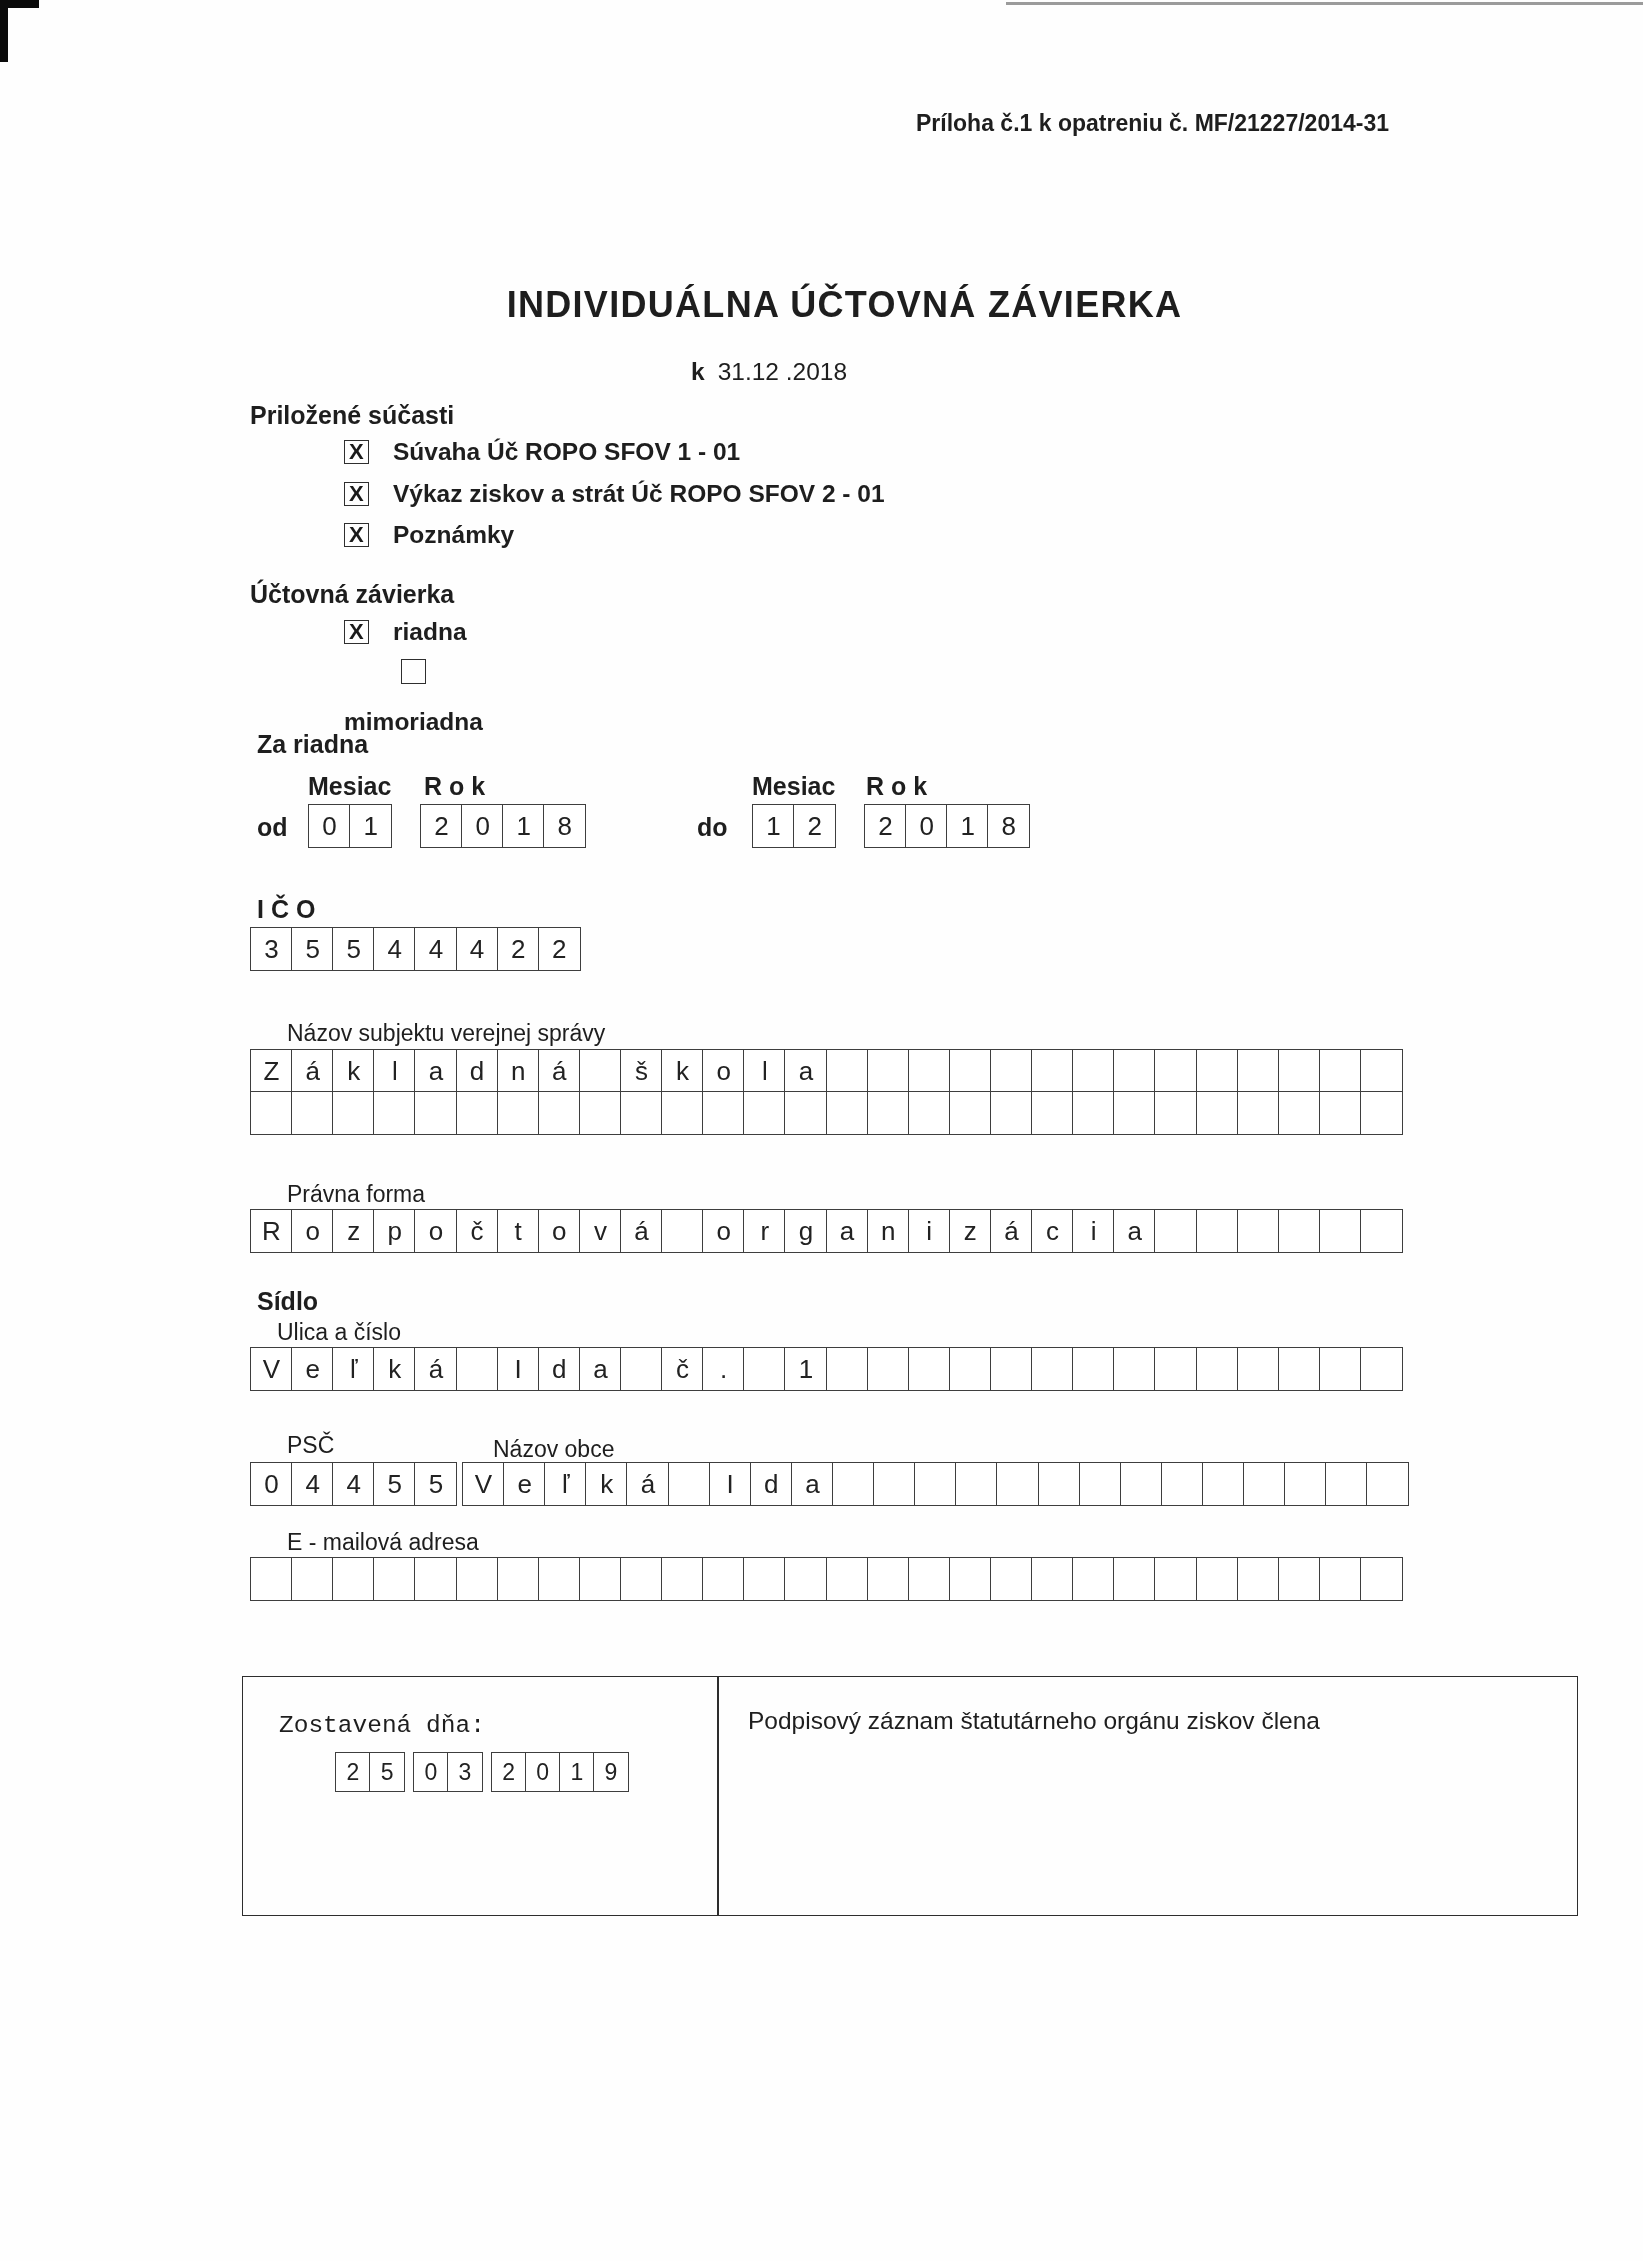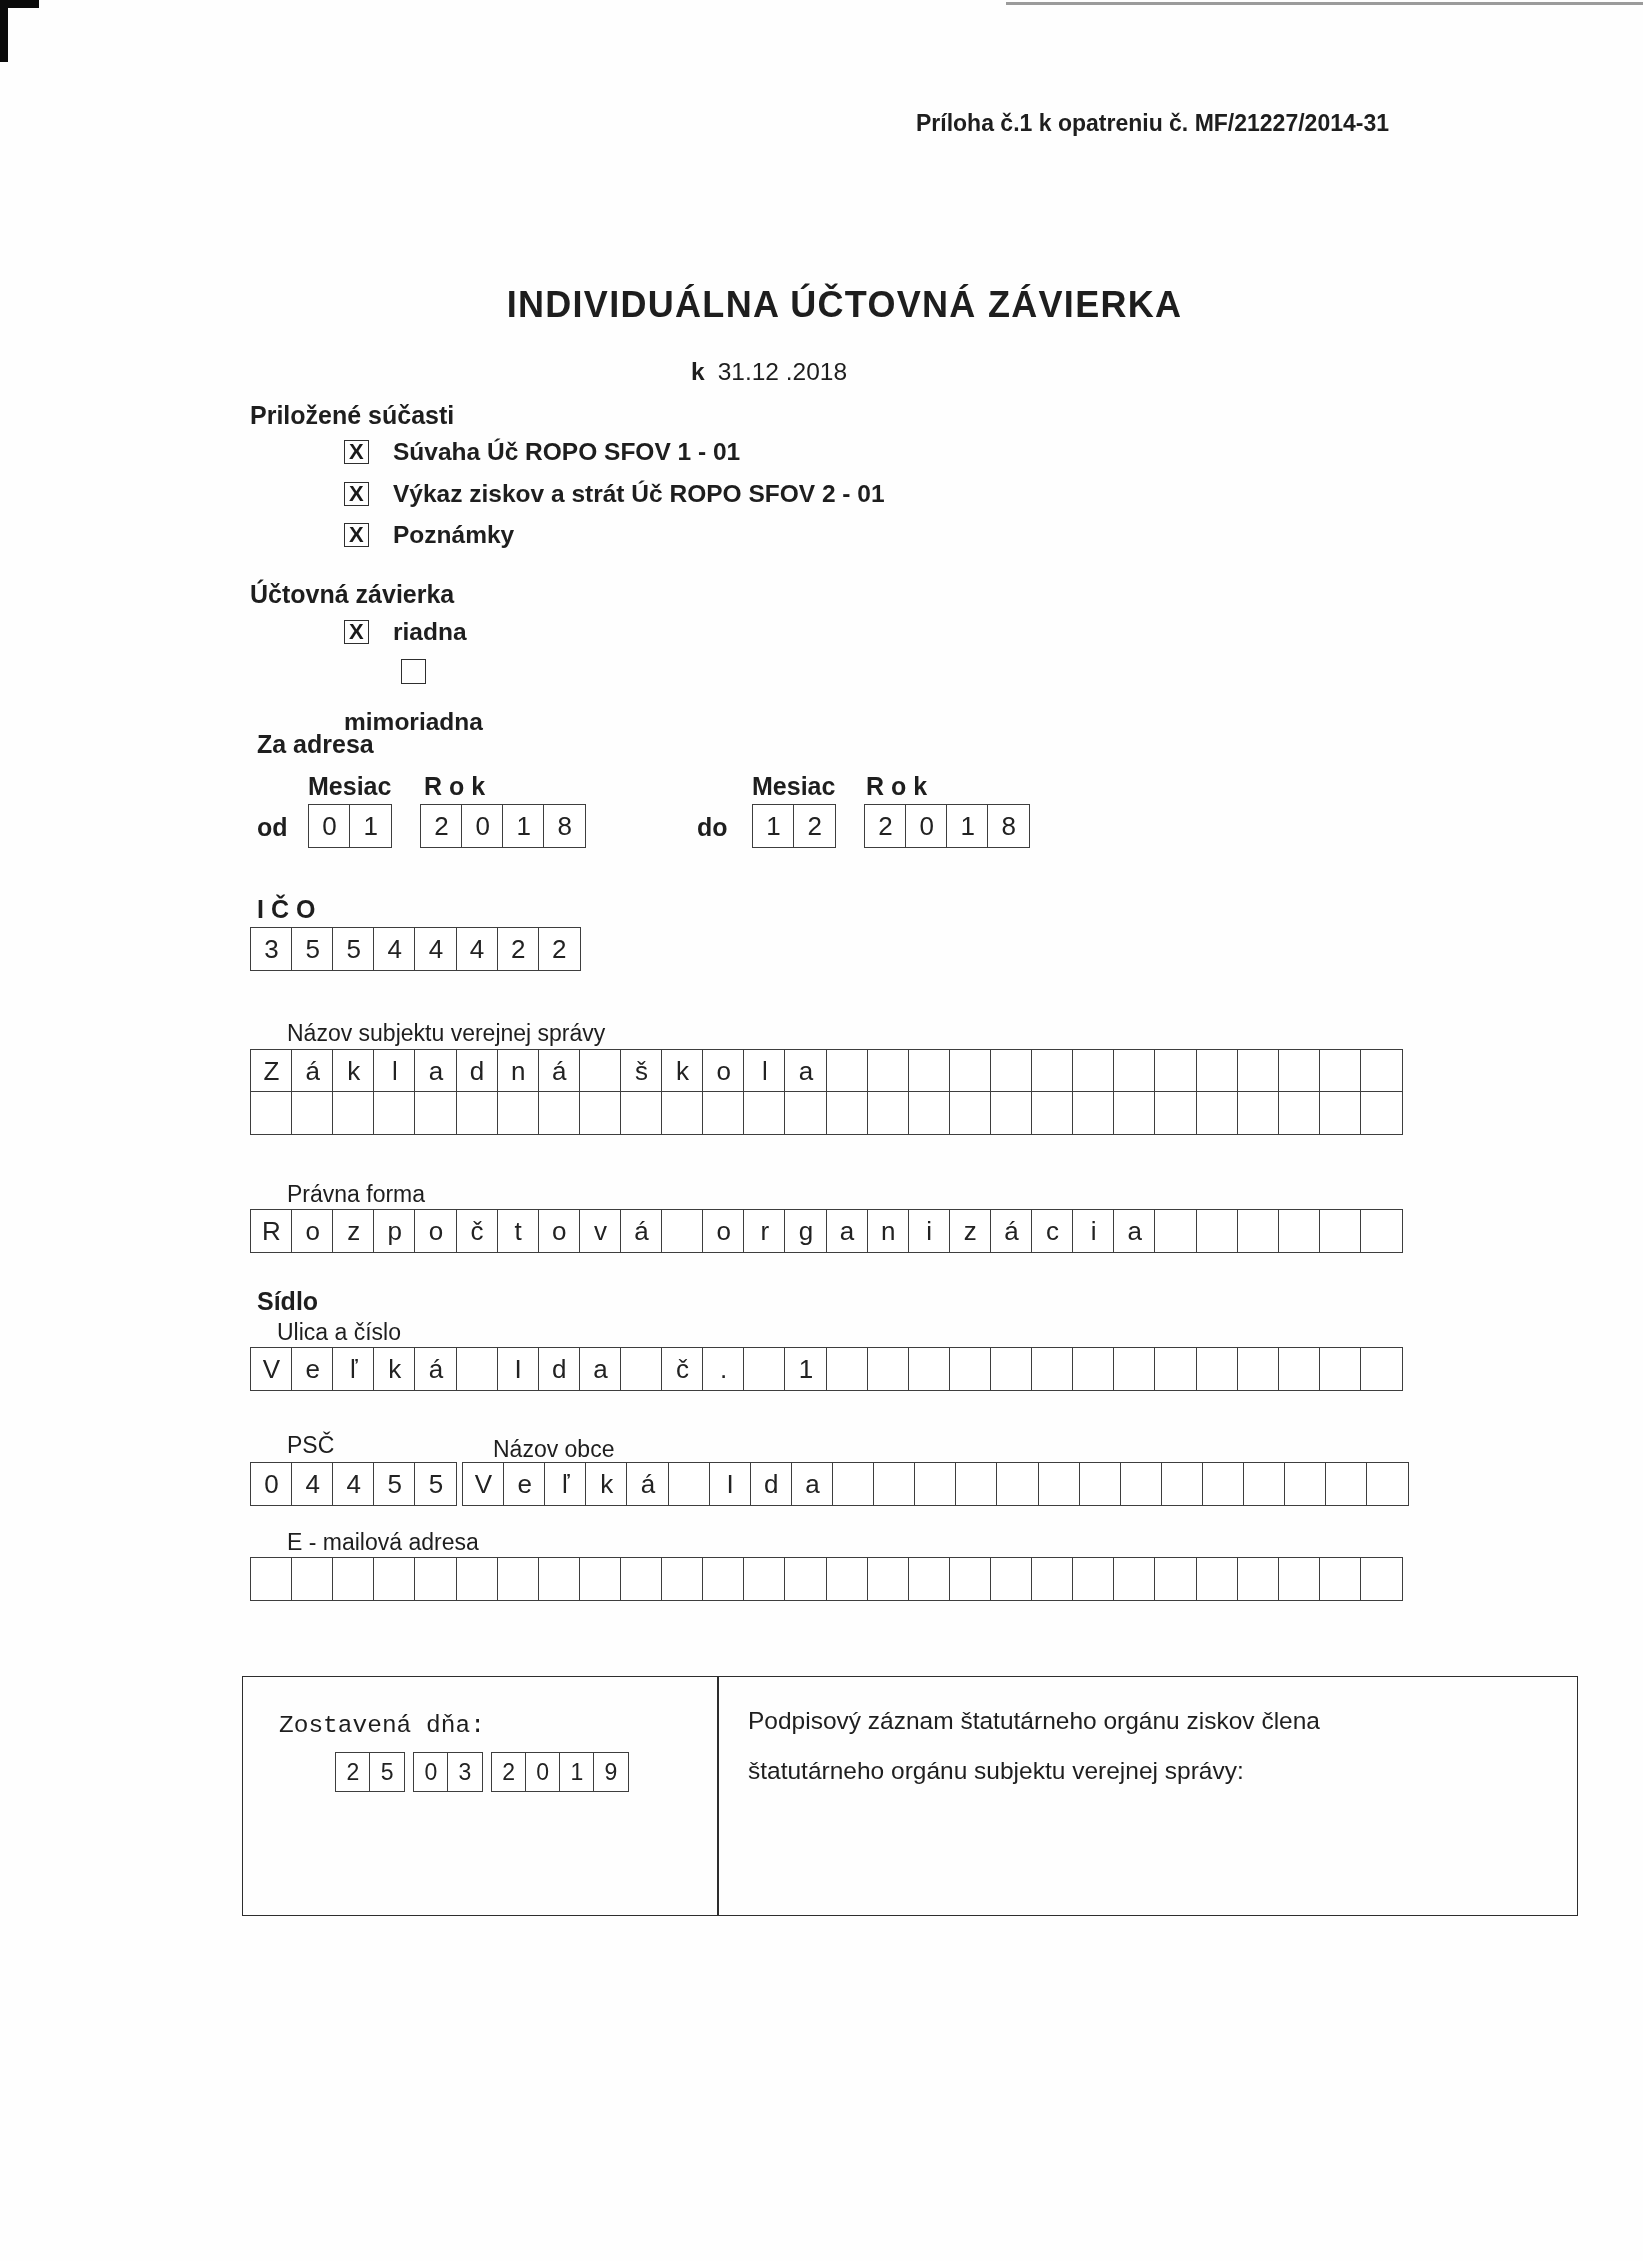--- a/index.html
+++ b/index.html
@@ -101,21 +101,21 @@
       </div>
     <div class="cbl">riadna</div>
   </div>
   <div class="abs cbrow" style="left:344px; top:659px;flex-direction:column;">
     <div class="cb">
         <span></span>
       </div>
     <div class="cbl">mimoriadna</div>
   </div>
 
-  <div class="abs heading" style="left:257px; top:730px;">Za adresa</div>
+  <div class="abs heading" style="left:257px; top:730px;">Za riadna</div>
 
   <div class="abs heading" style="left:308px; top:772px;">Mesiac</div>
   <div class="abs heading" style="left:424px; top:772px;">R o k</div>
   <div class="abs heading" style="left:752px; top:772px;">Mesiac</div>
   <div class="abs heading" style="left:866px; top:772px;">R o k</div>
 
   <div class="abs heading" style="left:257px; top:813px;">od</div>
   <div class="abs cellrow" style="left:308px; top:804px;">
       <div class="cell">0</div>
       <div class="cell">1</div>
@@ -363,18 +363,17 @@
       <div class="cellrow">
           <div class="cell">2</div>
           <div class="cell">0</div>
           <div class="cell">1</div>
           <div class="cell">9</div>
         </div>
     </div>
 
     <div class="sig-text">
       <div>Podpisový záznam  štatutárneho orgánu ziskov člena</div>
-      <div>štatutárneho orgánu subjektu verejnej správy:</div>
     </div>
   </div>
 
 </div>
 
 
 </body></html>

